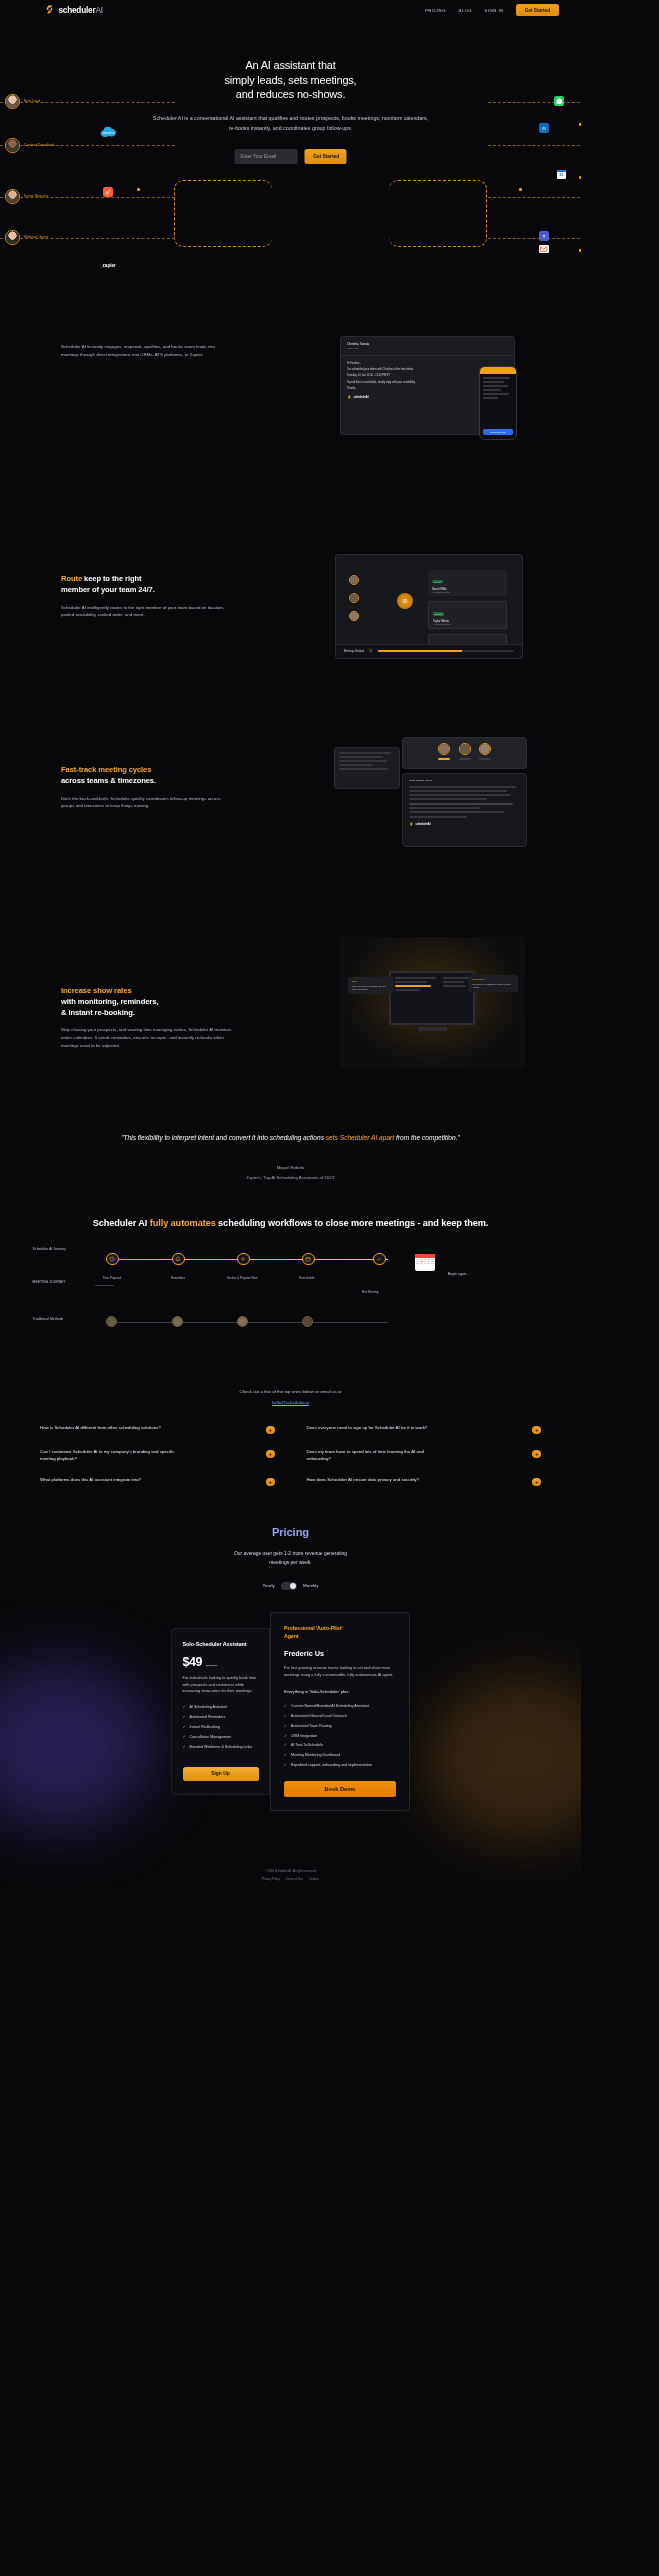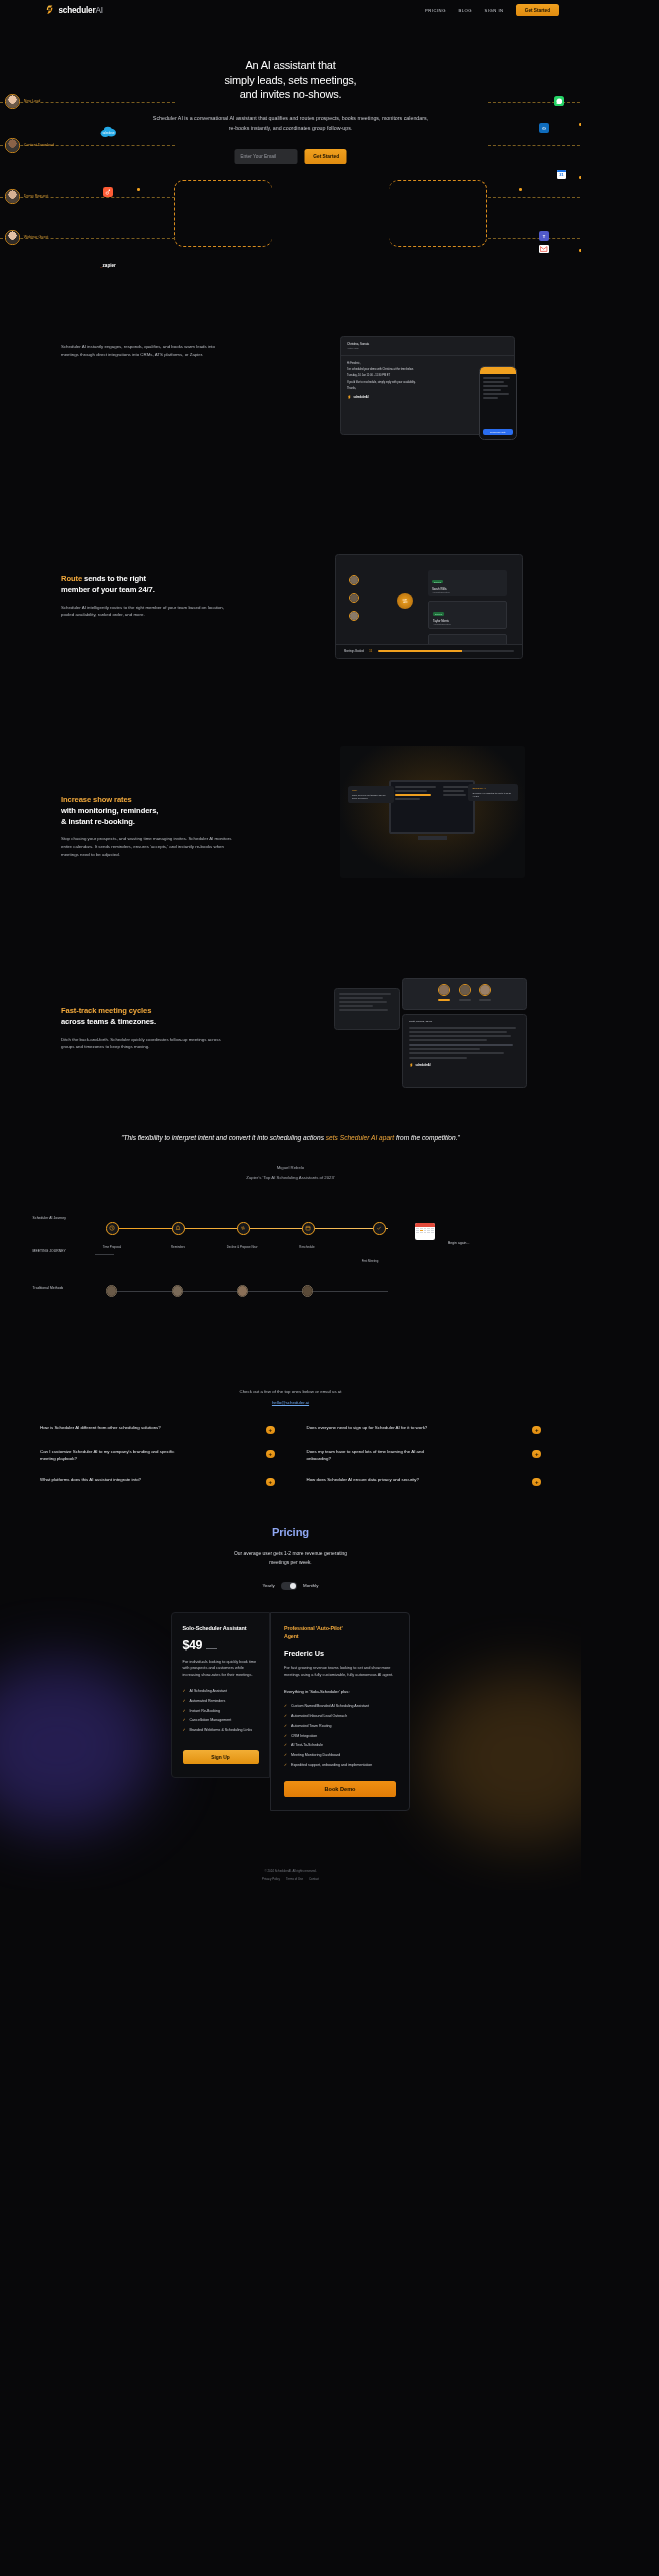--- a/index.html
+++ b/index.html
@@ -108,21 +108,21 @@
   }
 
   
   .pricing { margin-top:40px; text-align:center; position:relative; padding-bottom:46px;}
   .pr-h { font-size:11.2px; font-weight:700; color:#8fa7f2; letter-spacing:-0.1px;}
   .pr-sub { margin-top:12px; font-size:4.9px; line-height:1.7; color:#dcdee3; }
   .toggle-row { margin-top:14.5px; display:flex; align-items:center; justify-content:center; gap:6px; font-size:4.4px; color:#d4d6dc;}
   .toggle { width:16.5px; height:8px; border-radius:4.6px; background:#2f3136; position:relative; }
   .toggle i { position:absolute; top:1px; right:1px; width:6px; height:6px; border-radius:50%; background:#e8e9ec; }
 
-  .cards { margin-top:22.4px; display:flex; justify-content:center; gap:0; align-items:flex-start;}
+  .cards { margin-top:22.4px; display:flex; justify-content:center; gap:0; align-items:center;}
   .card { width:99px; padding:12px 10.5px 13px; position:relative; text-align:left;}
   .card.solo { background:#0d0e11; border:0.7px solid #1d1f24; border-radius:4px 0 0 4px;}
   .card.pro  { width:140px; background:#0b0c0f; border:0.7px solid #23252b; border-radius:0 4px 4px 0; padding:12px 13px 13px;}
   .card-title { font-size:5.5px; font-weight:700; letter-spacing:-0.1px;}
   .card.pro .card-title { color:#f2a93c; font-size:5.3px; line-height:1.45;}
   .price { margin-top:7.3px; font-size:12.5px; font-weight:700; letter-spacing:-0.4px; display:flex; align-items:baseline; gap:4px;}
   .price small { font-size:4px; font-weight:400; color:#9b9da3; }
   .card-copy { margin-top:6.6px; font-size:3.9px; line-height:1.68; color:#c2c4ca; }
   .card h4 { margin-top:9.2px; font-size:7.3px; font-weight:700;}
   .feature-list { margin-top:10.5px; display:flex; flex-direction:column; gap:4.6px; }
@@ -241,21 +241,21 @@
         </svg>
     </div>
     <div style="position:absolute;left:100px;top:243px;font-size:4.6px;font-weight:800;color:#fff;">
       <span style="color:#ff4f00;">_</span>zapier
     </div>
 
     <div class="hero-center">
       <h1 class="hero-h1">
         <span>An AI assistant that</span><br>
         <span>simply leads, sets meetings,</span><br>
-        <span>and invites no-shows.</span>
+        <span>and reduces no-shows.</span>
       </h1>
       <p class="hero-sub">Scheduler AI is a conversational AI assistant that qualifies and routes prospects,  books meetings, monitors calendars, re-books instantly, and coordinates group follow-ups.</p>
       <div class="hero-form">
         <input class="hero-input" placeholder="Enter Your Email" style="">
         <button class="btn-orange hero-cta">Get Started</button>
       </div>
     </div>
 
     <div class="appicon" style="position:absolute;left:554px;top:76px;background:#25d366;border-radius:2.6px;">
       <svg width="6.6" height="6.6" viewBox="0 0 16 16" fill="#fff">
@@ -355,21 +355,21 @@
           <div class="bar" style="width:60%"></div>
         <div class="bar" style="width:88%"></div>
           <div class="bar" style="width:50%"></div>
       </div>
       <div style="position:absolute;left:3.3px;right:3.3px;bottom:4px;height:6px;border-radius:2px;background:#2a6df0;display:flex;align-items:center;justify-content:center;font-size:2.2px;color:#fff;">Download Invite</div>
     </div>
   </div>
 
   <div class="feat" style="margin-top:132px;height:99px;">
     <h2 class="feat-title">
-      <span class="o">Route</span><span> sends to the right</span><br>
+      <span class="o">Route</span><span> keep to the right</span><br>
       <span>member of your team 24/7.</span>
     </h2>
     <p class="feat-body">Scheduler AI intelligently routes to the right member of your team based on location, pooled availability, ranked order, and more.</p>
 
     <div class="shot" style="left:335px;top:-20px;width:188px;height:105px;background:#17181c;border:0.7px solid #292b30;">
       <div style="position:absolute;left:13px;top:20px;display:flex;flex-direction:column;gap:8px;">
         <span class="avatar" style="width:10px;height:10px;">
             <i style="background:#7a6a58"></i>
           </span>
         <span class="avatar" style="width:10px;height:10px;">
@@ -398,20 +398,75 @@
         <div style="width:79px;background:#1f2126;border:0.7px solid #2e3036;border-radius:2px;padding:3.3px 4px;">
           <span style="display:inline-block;font-size:2.1px;background:#1f6b3a;color:#8ef0b0;border-radius:1.3px;padding:0.7px 2px;">Booked</span>
           <div style="font-size:2.8px;color:#e7e8ec;margin-top:2px;">Jared Newton</div>
           <div style="font-size:2.2px;color:#8b8e95;">Account Executive</div>
         </div>
       </div>
       <div style="position:absolute;left:0;right:0;bottom:0;height:14.5px;background:#101114;border-top:0.7px solid #292b30;display:flex;align-items:center;padding:0 8px;gap:5.3px;">
         <span style="font-size:2.6px;color:#cfd2d8;">Meetings Booked</span>
         <span style="font-size:2.6px;color:#f0a01f;">15</span>
         <span style="flex:1;height:2px;border-radius:1.3px;background:linear-gradient(90deg,#f0a01f 62%,#2c2e33 62%);"></span>
+      </div>
+    </div>
+  </div>
+
+  <div class="feat" style="margin-top:92px;height:99px;">
+    <h2 class="feat-title">
+      <span class="o">Fast-track meeting cycles</span><br>
+      <span>across teams &amp; timezones.</span>
+    </h2>
+    <p class="feat-body">Ditch the back-and-forth. Scheduler quickly coordinates follow-up meetings across groups and timezones to keep things moving.</p>
+
+    <div class="shot" style="left:402px;top:-28px;width:125px;height:32px;background:#202227;border:0.7px solid #2d2f35;">
+      <div style="display:flex;gap:8.6px;justify-content:center;padding-top:5.3px;">
+        <span class="avatar" style="width:12px;height:12px;">
+            <i style="background:#8a7058"></i>
+          </span>
+        <span class="avatar" style="width:12px;height:12px;">
+            <i style="background:#6a5a48"></i>
+          </span>
+        <span class="avatar" style="width:12px;height:12px;">
+            <i style="background:#9a8068"></i>
+          </span>
+      </div>
+      <div style="display:flex;gap:8.6px;justify-content:center;margin-top:2.6px;">
+        <span style="width:12px;height:2px;border-radius:1.3px;background:#f0a01f;"></span>
+        <span style="width:12px;height:2px;border-radius:1.3px;background:#3a3c41;"></span>
+        <span style="width:12px;height:2px;border-radius:1.3px;background:#3a3c41;"></span>
+      </div>
+    </div>
+    <div class="shot" style="left:334px;top:-18.5px;width:66px;height:42px;background:#1a1c20;border:0.7px solid #2a2c31;padding:4px;">
+      <div style="font-size:2.2px;color:#9a9da3;line-height:1.6;">
+        <div class="bar" style="width:92%;margin-bottom:2px;"></div>
+        <div class="bar" style="width:78%;margin-bottom:2px;"></div>
+        <div class="bar" style="width:85%;margin-bottom:2px;"></div>
+        <div class="bar" style="width:60%;margin-bottom:2px;"></div>
+        <div class="bar" style="width:88%;"></div>
+      </div>
+    </div>
+    <div class="shot" style="left:402px;top:8px;width:125px;height:74px;background:#16171b;border:0.7px solid #2a2c31;padding:5.3px 6px;">
+      <div style="font-size:2.5px;color:#cfd2d8;margin-bottom:3.3px;">Scott, Serena, Taylor</div>
+      <div style="display:flex;flex-direction:column;gap:2.3px;">
+        <div class="bar" style="width:96%"></div>
+          <div class="bar" style="width:88%"></div>
+        <div class="bar" style="width:92%"></div>
+          <div class="bar" style="width:70%"></div>
+        <div class="bar" style="width:94%;background:#3d4049"></div>
+          <div class="bar" style="width:64%"></div>
+        <div class="bar" style="width:86%"></div>
+          <div class="bar" style="width:52%"></div>
+      </div>
+      <div style="display:flex;align-items:center;gap:2px;margin-top:4.6px;">
+        <svg width="4.6" height="4.6" viewBox="0 0 24 24">
+            <path d="M6 3h12l-4 5h4c0 7-5 13-11 13 2-3 3-6 3-8H6c0-5 2-8 4-10z" fill="#f0a01f"></path>
+          </svg>
+        <span style="font-size:2.6px;color:#fff;font-weight:700;">schedulerAI</span>
       </div>
     </div>
   </div>
 
   <div class="feat" style="margin-top:122px;height:119px;">
     <h2 class="feat-title">
       <span class="o">Increase show rates</span><br>
       <span>with monitoring, reminders,</span><br>
       <span>&amp; instant re-booking.</span>
     </h2>
@@ -438,85 +493,33 @@
         <div style="font-size:2.4px;color:#f0a01f;">Mary</div>
         <div style="font-size:2.1px;color:#c3c6cc;line-height:1.5;margin-top:1.3px;">Sorry, my 10:00 fell through. Can we move our demo?</div>
       </div>
       <div style="position:absolute;right:6.6px;top:38px;width:50px;background:#1d1f24;border-radius:2.6px;padding:3.3px 4px;">
         <div style="font-size:2.4px;color:#f0a01f;">Scheduler AI</div>
         <div style="font-size:2.1px;color:#c3c6cc;line-height:1.5;margin-top:1.3px;">Of course. I've adjusted the invite to 11:30 AM ET.</div>
       </div>
     </div>
   </div>
 
-  <div class="feat" style="margin-top:92px;height:99px;">
-    <h2 class="feat-title">
-      <span class="o">Fast-track meeting cycles</span><br>
-      <span>across teams &amp; timezones.</span>
-    </h2>
-    <p class="feat-body">Ditch the back-and-forth. Scheduler quickly coordinates follow-up meetings across groups and timezones to keep things moving.</p>
-
-    <div class="shot" style="left:402px;top:-28px;width:125px;height:32px;background:#202227;border:0.7px solid #2d2f35;">
-      <div style="display:flex;gap:8.6px;justify-content:center;padding-top:5.3px;">
-        <span class="avatar" style="width:12px;height:12px;">
-            <i style="background:#8a7058"></i>
-          </span>
-        <span class="avatar" style="width:12px;height:12px;">
-            <i style="background:#6a5a48"></i>
-          </span>
-        <span class="avatar" style="width:12px;height:12px;">
-            <i style="background:#9a8068"></i>
-          </span>
-      </div>
-      <div style="display:flex;gap:8.6px;justify-content:center;margin-top:2.6px;">
-        <span style="width:12px;height:2px;border-radius:1.3px;background:#f0a01f;"></span>
-        <span style="width:12px;height:2px;border-radius:1.3px;background:#3a3c41;"></span>
-        <span style="width:12px;height:2px;border-radius:1.3px;background:#3a3c41;"></span>
-      </div>
-    </div>
-    <div class="shot" style="left:334px;top:-18.5px;width:66px;height:42px;background:#1a1c20;border:0.7px solid #2a2c31;padding:4px;">
-      <div style="font-size:2.2px;color:#9a9da3;line-height:1.6;">
-        <div class="bar" style="width:92%;margin-bottom:2px;"></div>
-        <div class="bar" style="width:78%;margin-bottom:2px;"></div>
-        <div class="bar" style="width:85%;margin-bottom:2px;"></div>
-        <div class="bar" style="width:60%;margin-bottom:2px;"></div>
-        <div class="bar" style="width:88%;"></div>
-      </div>
-    </div>
-    <div class="shot" style="left:402px;top:8px;width:125px;height:74px;background:#16171b;border:0.7px solid #2a2c31;padding:5.3px 6px;">
-      <div style="font-size:2.5px;color:#cfd2d8;margin-bottom:3.3px;">Scott, Serena, Taylor</div>
-      <div style="display:flex;flex-direction:column;gap:2.3px;">
-        <div class="bar" style="width:96%"></div>
-          <div class="bar" style="width:88%"></div>
-        <div class="bar" style="width:92%"></div>
-          <div class="bar" style="width:70%"></div>
-        <div class="bar" style="width:94%;background:#3d4049"></div>
-          <div class="bar" style="width:64%"></div>
-        <div class="bar" style="width:86%"></div>
-          <div class="bar" style="width:52%"></div>
-      </div>
-      <div style="display:flex;align-items:center;gap:2px;margin-top:4.6px;">
-        <svg width="4.6" height="4.6" viewBox="0 0 24 24">
-            <path d="M6 3h12l-4 5h4c0 7-5 13-11 13 2-3 3-6 3-8H6c0-5 2-8 4-10z" fill="#f0a01f"></path>
-          </svg>
-        <span style="font-size:2.6px;color:#fff;font-weight:700;">schedulerAI</span>
-      </div>
-    </div>
-  </div>
-
   <div class="quote">
     <p class="quote-text">
       <span>"This flexibility to interpret intent and convert it into scheduling actions </span><span class="o">sets</span>
       <span class="o">Scheduler AI apart</span><span> from the competition."</span>
     </p>
     <div class="quote-name">Miguel Rebelo</div>
     <div class="quote-src">Zapier's 'Top AI Scheduling Assistants of 2023'</div>
   </div>
 
   <div class="journey">
+    <h2 class="journey-h">
+      <span>Scheduler AI </span><span class="o">fully automates</span><span> scheduling workflows to close more meetings - and keep them.</span>
+    </h2>
 
     <div class="j-canvas">
       <div class="j-label" style="left:6.6px;top:-1.3px;">Scheduler AI Journey</div>
       <div class="j-label" style="left:6.6px;top:32px;">MEETING JOURNEY</div>
       <div class="j-label" style="left:6.6px;top:69px;">Traditional Methods</div>
 
       <div class="j-line on" style="left:86px;top:10.5px;width:276px;"></div>
       <div class="j-node" style="left:80px;top:4.6px;">
         <svg viewBox="0 0 16 16" fill="none" stroke="#f0a01f" stroke-width="1.5">
             <circle cx="8" cy="8" r="6"></circle>

